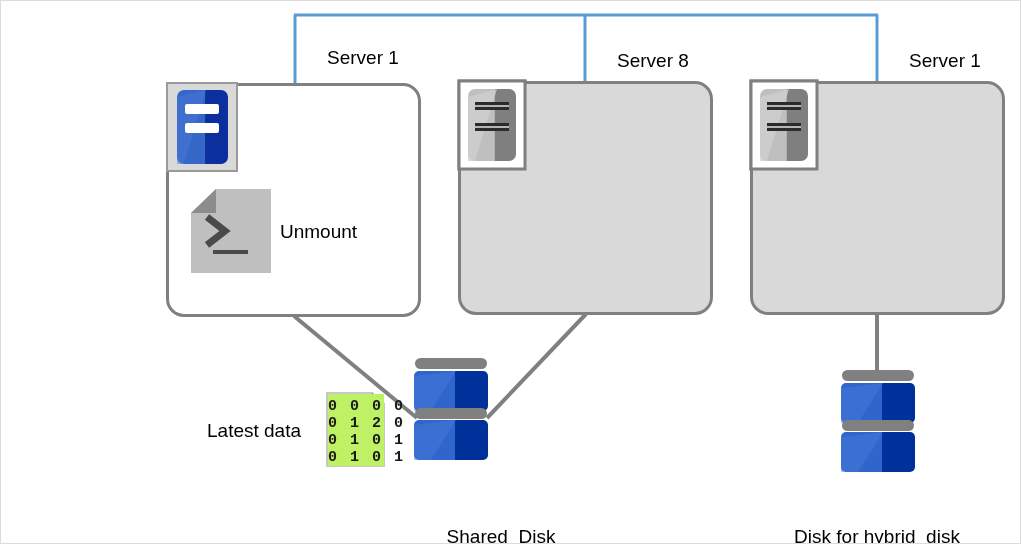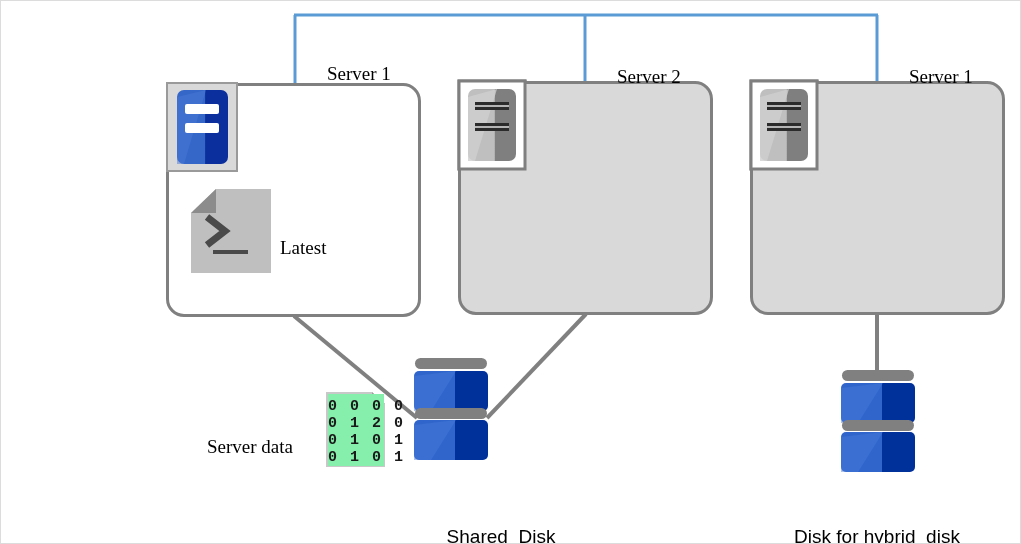--- a/index.html
+++ b/index.html
@@ -23,41 +23,40 @@
     top: 0;
     width: 1021px;
     height: 544px;
   }
   .lbl {
     position: absolute;
     color: #000000;
     font-size: 19px;
     line-height: 23px;
     white-space: pre;
-    font-family: Liberation Serif, serif;
-    margin-top: 16px;
+    font-family: Liberation Sans, sans-serif;
   }
   .lbl-center {
     position: absolute;
     color: #000000;
     font-size: 19px;
     line-height: 25px;
     text-align: center;
     white-space: pre;
     font-family: "Liberation Sans", sans-serif;
   }
   .server-box {
     position: absolute;
     border: 3px solid #808080;
     border-radius: 18px;
     box-sizing: border-box;
   }
   .binary-box {
     position: absolute;
-    background: #86efac;
+    background: #bef264;
     font-family: "Liberation Mono", monospace;
     font-weight: bold;
     font-size: 15px;
     line-height: 17px;
     letter-spacing: 2px;
     color: #1a1a1a;
     text-align: center;
     padding-top: 4px;
     box-sizing: border-box;
   }
@@ -233,27 +232,27 @@
       <polygon points="759,96 788,88 766,160 759,160" fill="#cfcfcf" opacity="0.8"></polygon>
       <rect x="766" y="101" width="34" height="8" fill="#2b2b2b"></rect>
       <rect x="766" y="104" width="34" height="2" fill="#b5b5b5"></rect>
       <rect x="766" y="122" width="34" height="8" fill="#2b2b2b"></rect>
       <rect x="766" y="125" width="34" height="2" fill="#b5b5b5"></rect>
     </g>
   </svg>
 
   <div class="lbl" style="left:326px; top:45px;">Server 1</div>
 
-  <div class="lbl" style="left:616px; top:48px;">Server 2</div>
+  <div class="lbl" style="left:616px; top:48px;">Server 8</div>
 
   <div class="lbl" style="left:908px; top:48px;">Server 1</div>
 
-  <div class="lbl" style="left:279px; top:219px;">Latest</div>
-
-  <div class="lbl" style="left:206px; top:418px;">Server data</div>
+  <div class="lbl" style="left:279px; top:219px;">Unmount</div>
+
+  <div class="lbl" style="left:206px; top:418px;">Latest data</div>
 
   <div class="binary-box" style="left:327px; top:393px; width:56px; height:72px;">
     <div>0 0 0 0</div>
     <div>0 1 2 0</div>
     <div>0 1 0 1</div>
     <div>0 1 0 1</div>
   </div>
 
   <div class="lbl-center" style="left:330px; top:473px; width:340px;">
     <div>Shared  Disk</div>

